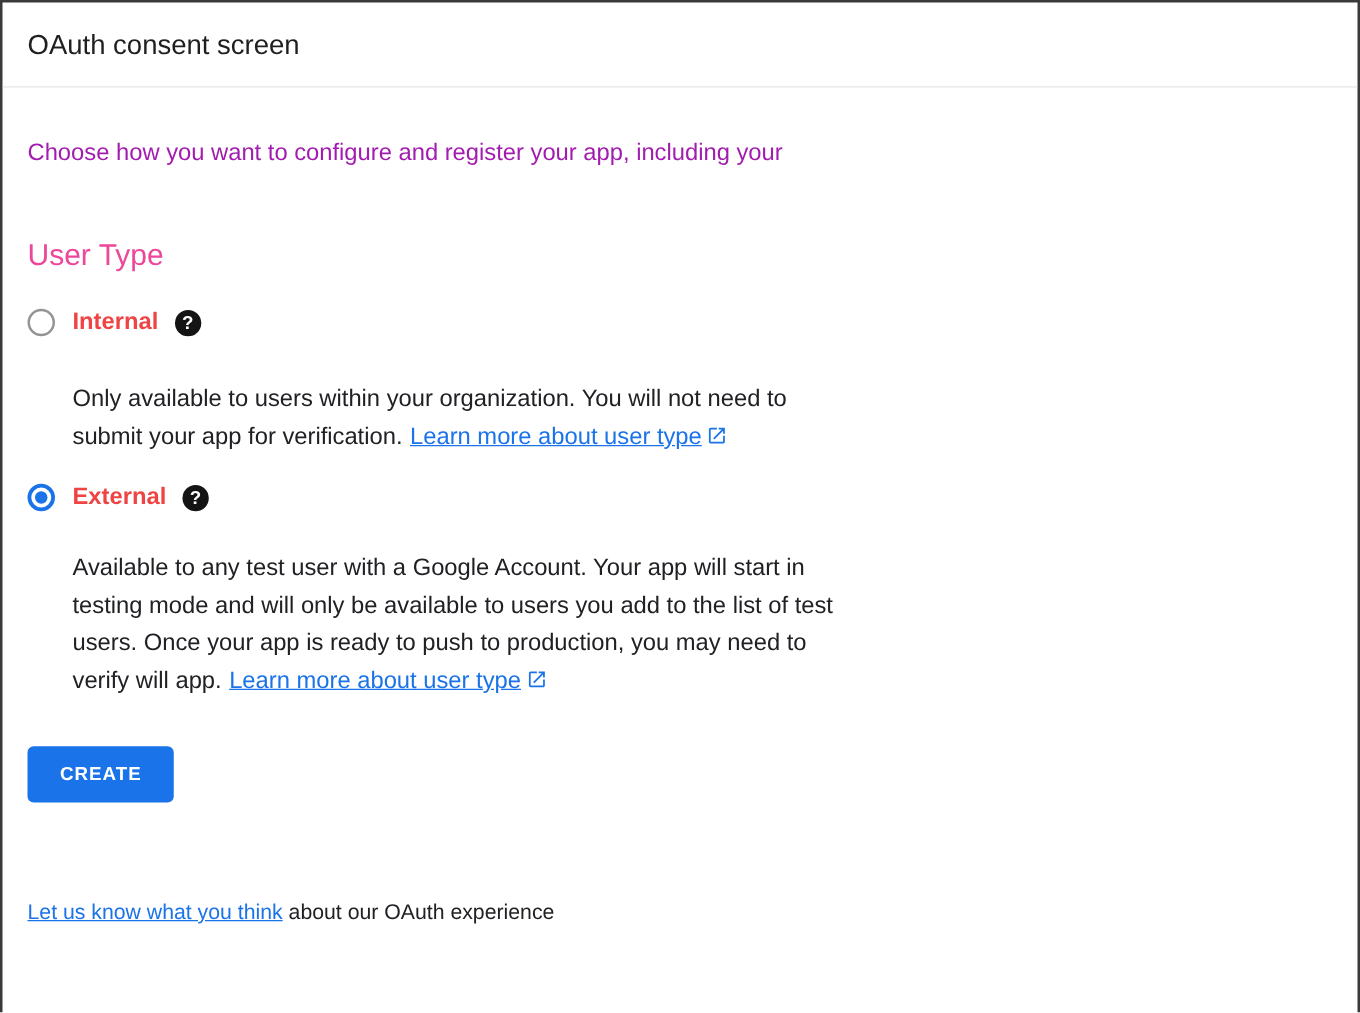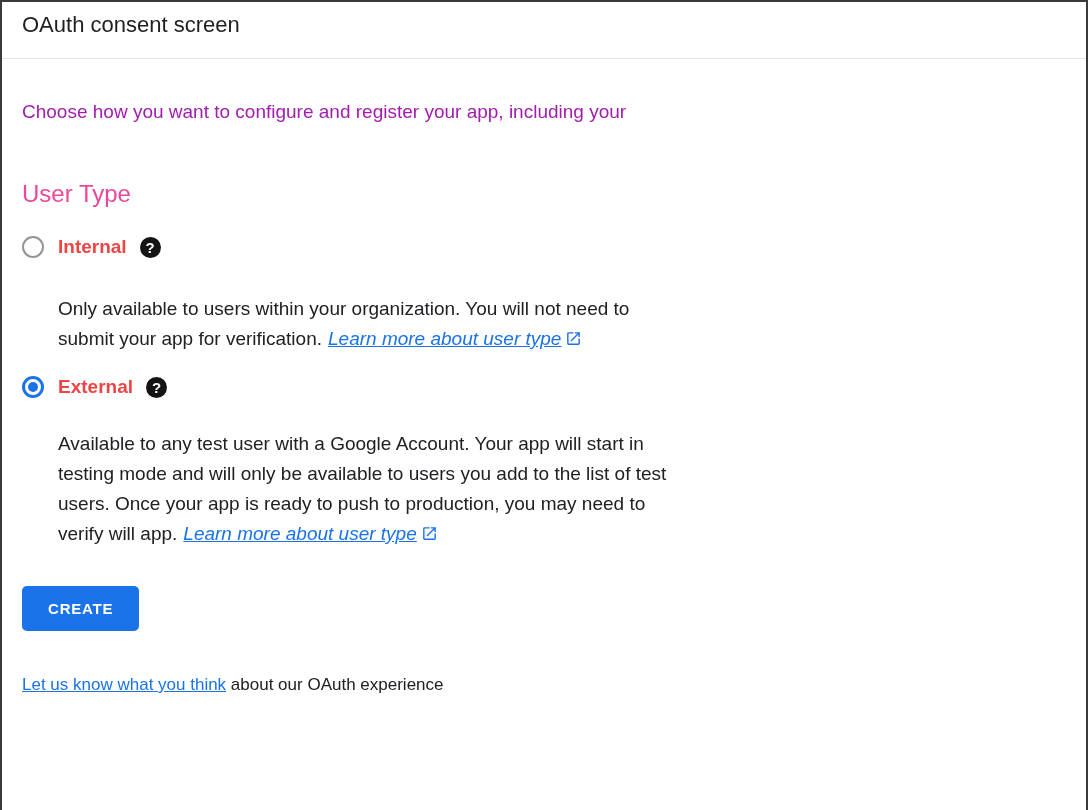--- a/index.html
+++ b/index.html
@@ -9,21 +9,21 @@
     height: 810px;
     background: #ffffff;
     border-left: 2px solid #3a3a3a;
     border-right: 2px solid #3a3a3a;
     border-top: 2px solid #3a3a3a;
     font-family: "Liberation Sans", sans-serif;
     color: #202124;
     overflow: hidden;
   }
   .page-header {
-    padding: 10px 20px 20px 20px;
+    padding: 21px 20px 20px 20px;
     border-bottom: 1px solid #e3e5e8;
   }
   .page-title {
     font-size: 22px;
     font-weight: 400;
     line-height: 26px;
     margin: 0;
     color: #1f1f1f;
   }
   .content { padding: 0 20px; }
@@ -90,21 +90,21 @@
     line-height: 30px;
     color: #202124;
   }
   .desc.external-desc { margin-top: 31px; }
   a.link {
     color: #1a73e8;
     text-decoration: underline;
     cursor: pointer;
     white-space: nowrap;
   }
-  .desc a.link { margin-left: 6px; font-style: italic; }
+  .desc a.link { margin-left: 6px; }
   .open-in-new {
     width: 17px;
     height: 17px;
     margin-left: 4px;
     vertical-align: -2px;
   }
   .create-button {
     margin-top: 37px;
     display: inline-block;
     background: #1a73e8;
@@ -113,21 +113,21 @@
     border-radius: 5px;
     height: 45px;
     padding: 0 26px;
     font-family: "Liberation Sans", sans-serif;
     font-size: 15px;
     font-weight: 700;
     letter-spacing: 0.8px;
     cursor: pointer;
   }
   .feedback {
-    margin-top: 42px;
+    margin-top: 76px;
     font-size: 17px;
     line-height: 24px;
     color: #202124;
   }
 </style>
 </head>
 <body>
 
 <div class="screen">
 

